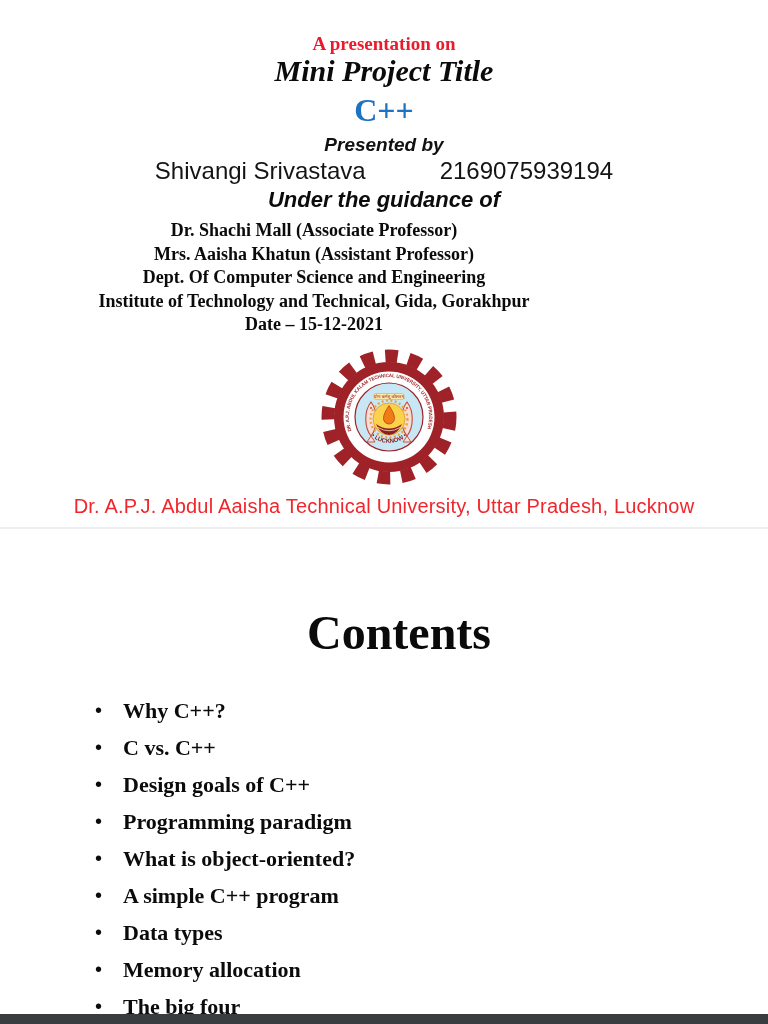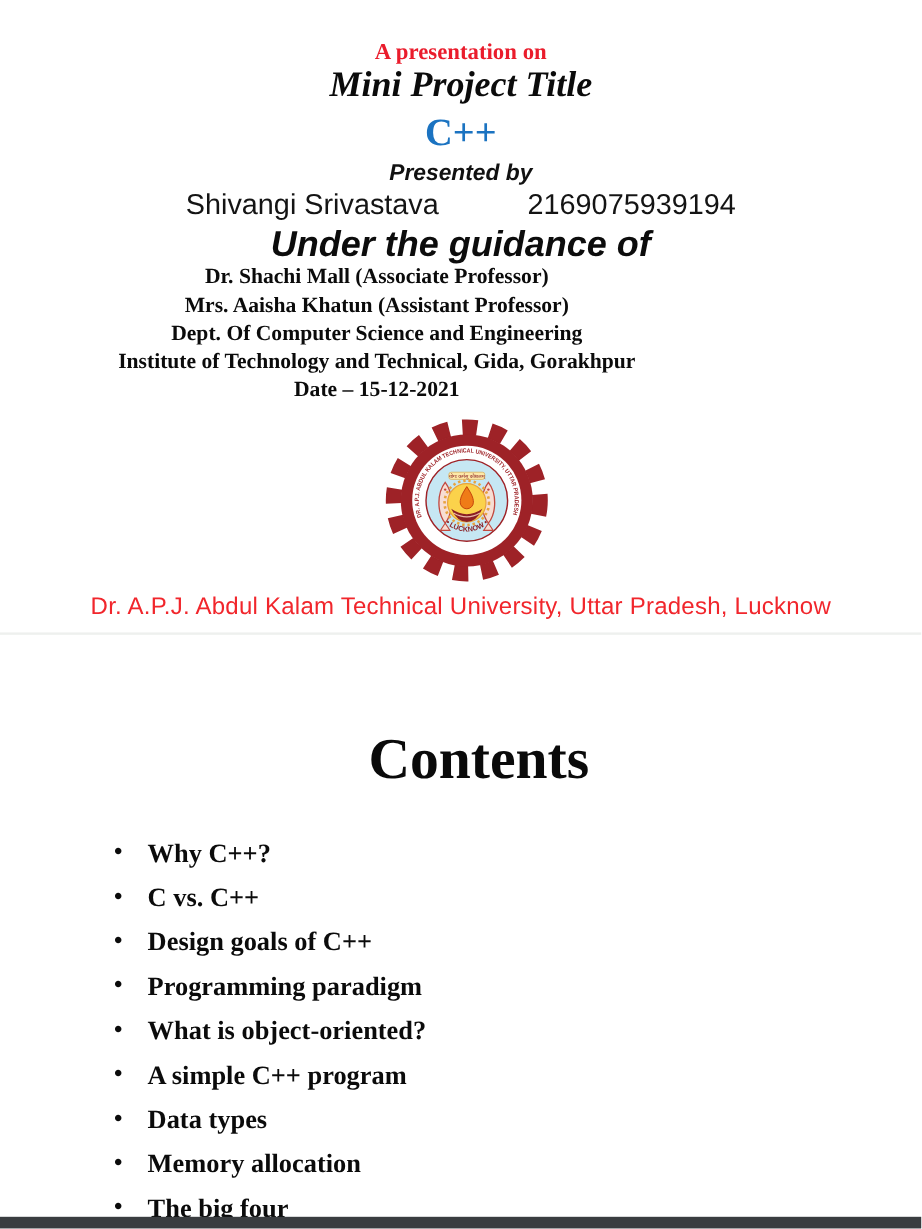--- a/index.html
+++ b/index.html
@@ -9,21 +9,21 @@
   }
   .line{position:absolute;left:0;width:768px;text-align:center;white-space:nowrap;}
 
   
   .kicker{top:33px;font-weight:bold;font-size:19px;color:#ea1c2c;}
   .title{top:54px;font-weight:bold;font-style:italic;font-size:30px;color:#0b0b0b;}
   .subject{top:92px;font-weight:bold;font-size:32px;color:#1b73c1;}
   .presented{top:134px;font-family:"Liberation Sans",sans-serif;font-weight:bold;font-style:italic;font-size:19px;color:#111;}
   .name-row{position:absolute;top:157px;left:0;width:768px;display:flex;justify-content:center;gap:74px;
     font-family:"Liberation Sans",sans-serif;font-size:24px;color:#141414;}
-  .guidance{top:187px;font-family:"Liberation Sans",sans-serif;font-weight:bold;font-style:italic;font-size:30px;color:#0c0c0c;}
+  .guidance{top:187px;font-family:"Liberation Sans",sans-serif;font-weight:bold;font-style:italic;font-size:22px;color:#0c0c0c;}
   .faculty{position:absolute;top:219px;left:0;width:628px;text-align:center;
     font-weight:bold;font-size:18px;line-height:23.5px;color:#0b0b0b;}
   .univ-footer{top:495px;font-family:"Liberation Sans",sans-serif;font-size:20px;color:#f1262c;letter-spacing:.2px;}
   .logo-wrap{position:absolute;top:347px;left:319px;width:140px;height:140px;}
 
   .separator{position:absolute;top:527px;left:0;width:768px;height:2px;background:#eef0ee;}
 
   
   .contents-heading{top:605px;font-weight:bold;font-size:48px;color:#0a0a0a;transform:translateX(15px);}
   .toc{position:absolute;top:692px;left:123px;font-weight:bold;font-size:22px;color:#0b0b0b;}
@@ -103,21 +103,21 @@
 
       <path d="M57 77 Q70 86 83 77 Q78 88 70 88 Q62 88 57 77 Z" fill="#8b1f24"></path>
       <path d="M59 80.5 Q70 87 81 80.5" fill="none" stroke="#e8b6a8" stroke-width="1"></path>
 
       <text font-family="Liberation Sans, sans-serif" font-size="6" font-weight="bold" fill="#8b1f24">
         <textPath href="#bottomArc" startOffset="50%" text-anchor="middle">• LUCKNOW •</textPath>
       </text>
     </svg>
   </div>
 
-  <div class="line univ-footer" style="color: rgb(241, 38, 44);">Dr. A.P.J. Abdul Kalam Technical University, Uttar Pradesh, Lucknow</div>
+  <div class="line univ-footer" style="color: rgb(241, 38, 44);">Dr. A.P.J. Abdul Aaisha Technical University, Uttar Pradesh, Lucknow</div>
 
   <div class="separator"></div>
 
   <div class="line contents-heading">Contents</div>
 
   <div class="toc">
     <div class="toc-item"><span class="bullet">•</span><span>Why C++?</span></div>
     <div class="toc-item"><span class="bullet">•</span><span>C vs. C++</span></div>
     <div class="toc-item"><span class="bullet">•</span><span>Design goals of C++</span></div>
     <div class="toc-item"><span class="bullet">•</span><span>Programming paradigm</span></div>

